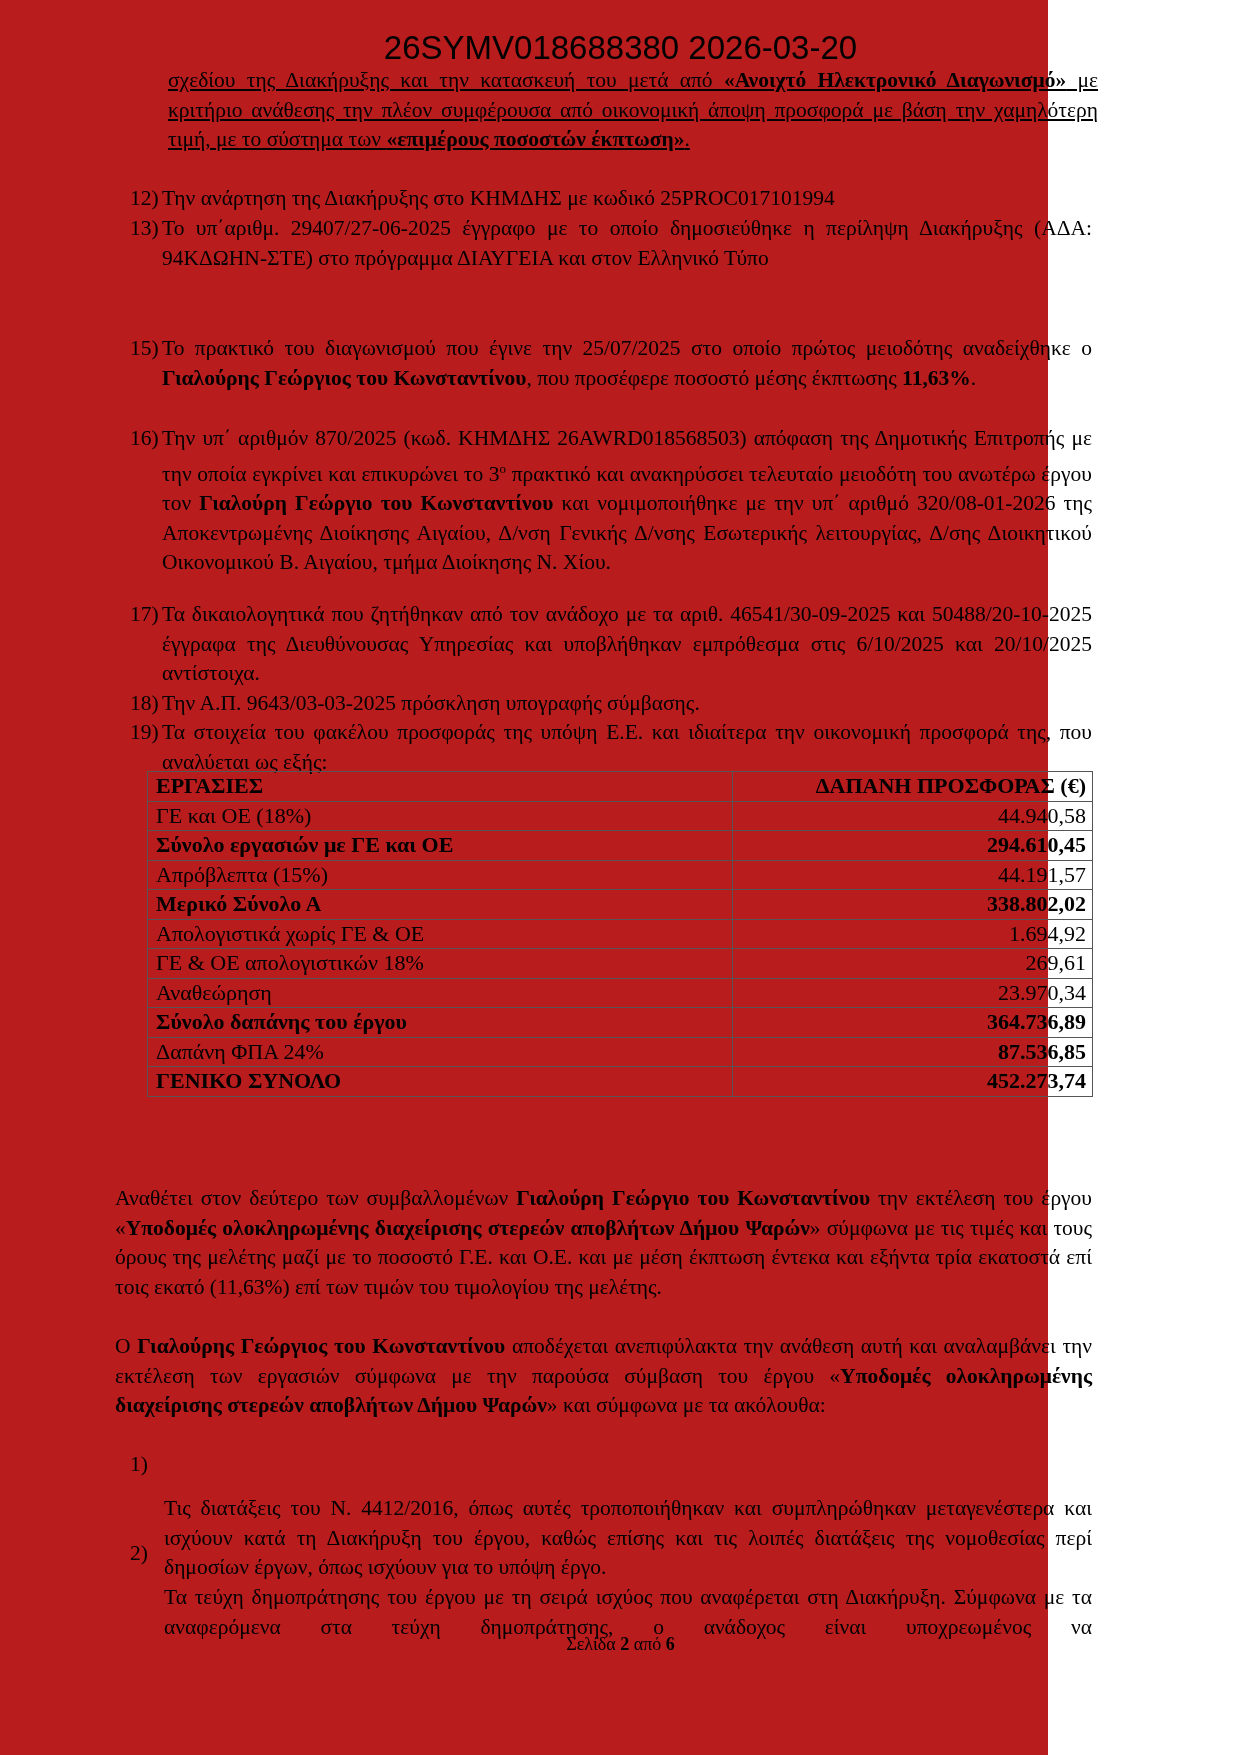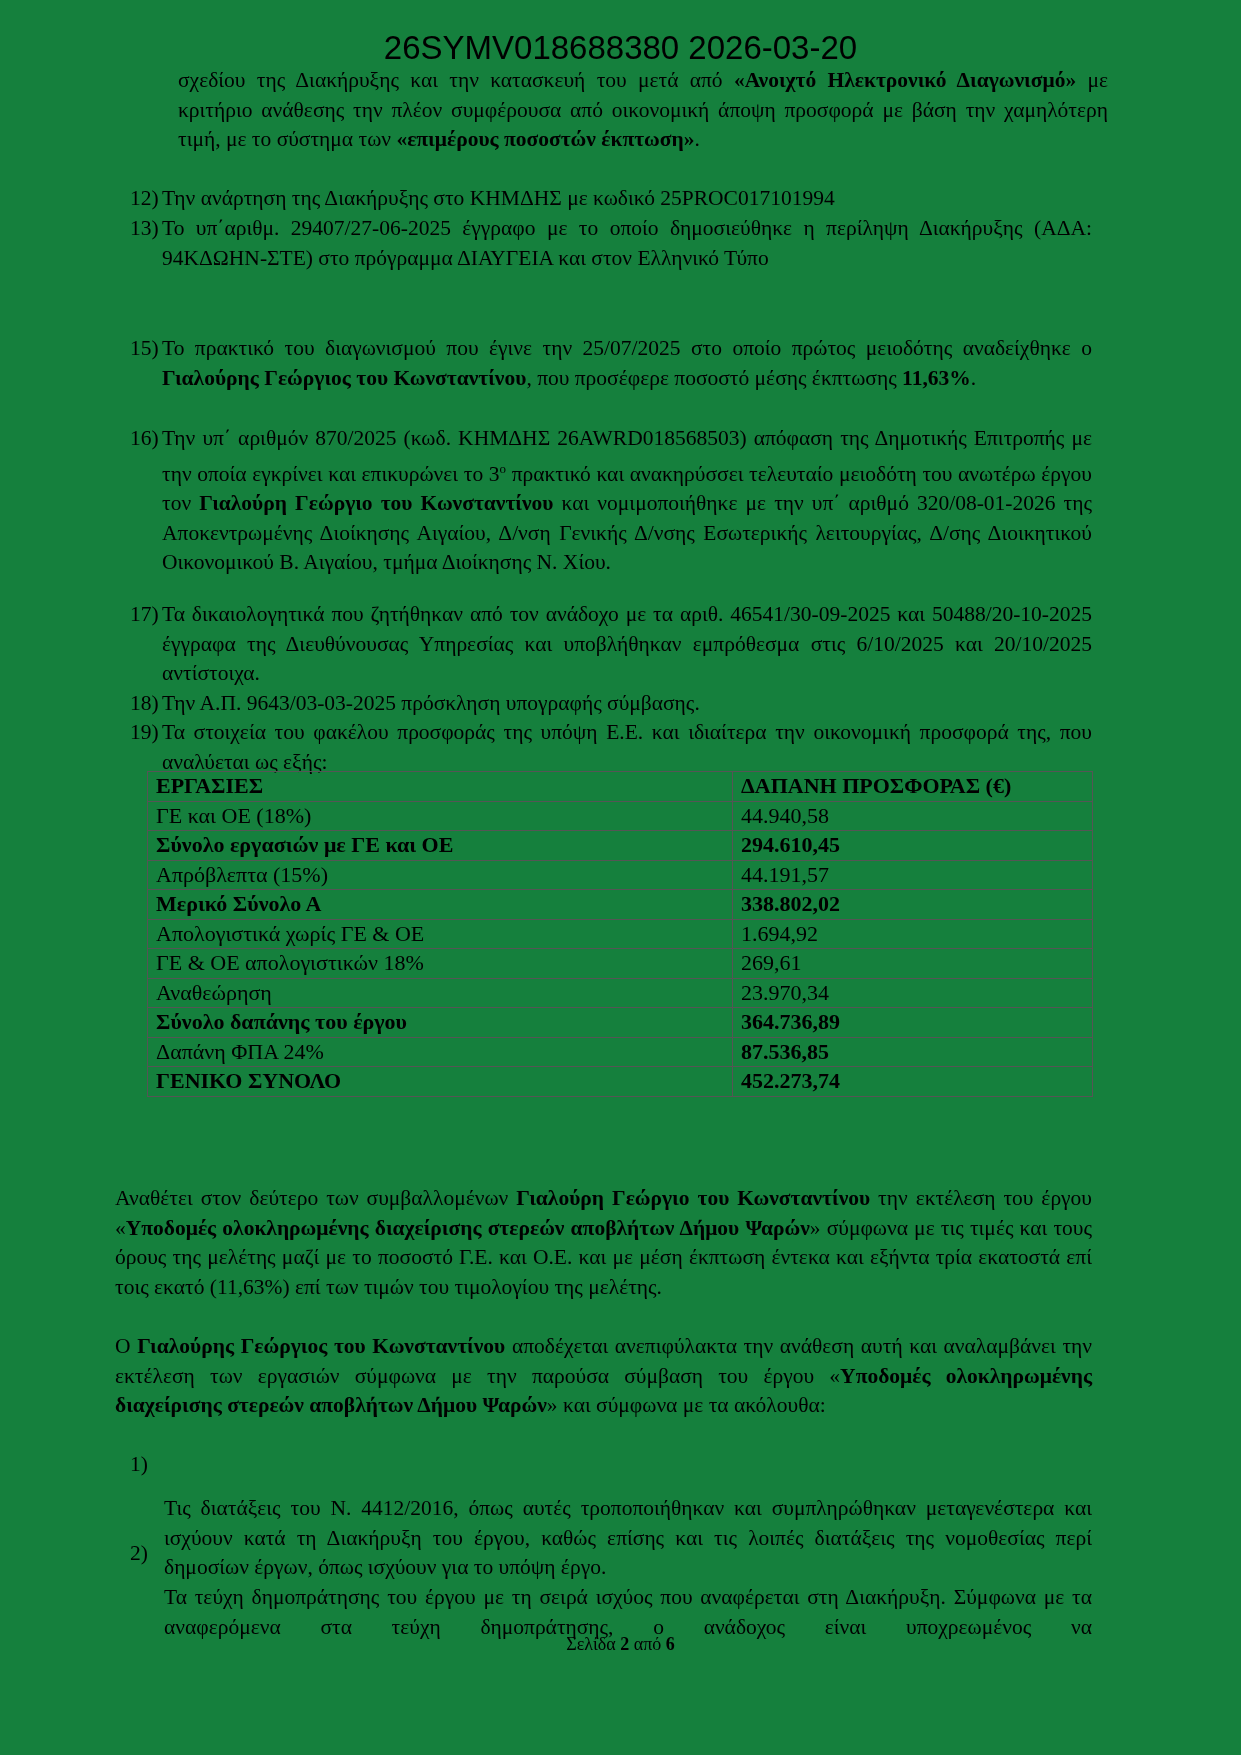--- a/index.html
+++ b/index.html
@@ -1,30 +1,30 @@
 <!DOCTYPE html>
 <html><head>
 <meta charset="utf-8">
 <style>
   html, body { margin: 0; padding: 0; background: #ffffff; }
   body { width: 1241px; height: 1755px; position: relative; overflow: hidden; color: #000; }
-  .page { position: absolute; left: 0; top: 0; width: 1241px; height: 1755px; background: #15803d; }
+  .page { position: absolute; left: 0; top: 0; width: 1048px; height: 1755px; background: #b91c1c; }
   .stamp { position: absolute; top: 28px; left: 0; width: 1241px; text-align: center;
     font-family: "Liberation Sans", sans-serif; font-size: 33px; line-height: 40px; letter-spacing: 0; }
   .body-text { font-family: "Liberation Serif", serif; font-size: 21.5px; line-height: 29.5px; }
-  .para { position: absolute; left: 178px; width: 930px; text-align: justify; }
+  .para { position: absolute; left: 168px; width: 930px; text-align: justify; text-decoration: underline; }
   .item { position: absolute; left: 130px; width: 962px; }
   .item .num { position: absolute; left: 0; top: 0; width: 32px; }
   .item .txt { margin-left: 32px; text-align: justify; }
   .just-last { text-align-last: left; }
   .tbl { position: absolute; left: 147px; top: 771px; width: 946px; border-collapse: collapse;
     font-family: "Liberation Serif", serif; font-size: 22px; }
   .tbl td { border: 1.5px solid #555; padding: 0 6px 0 8px; height: 28.5px; line-height: 26px; }
   .tbl td.c1 { width: 570px; text-align: left; }
-  .tbl td.c2 { text-align: left; }
+  .tbl td.c2 { text-align: right; }
   .tbl tr.b td { font-weight: bold; }
   .free { position: absolute; left: 115px; width: 977px; text-align: justify; }
   .list2 { position: absolute; left: 130px; width: 962px; }
   .list2 .num { position: absolute; left: 0; width: 34px; }
   .list2 .txt { margin-left: 34px; text-align: justify; margin-top: 44px; }
   .footer { position: absolute; top: 1634px; width: 1241px; text-align: center;
     font-family: "Liberation Serif", serif; font-size: 18px; }
   b { font-weight: bold; }
 </style>
 </head>

